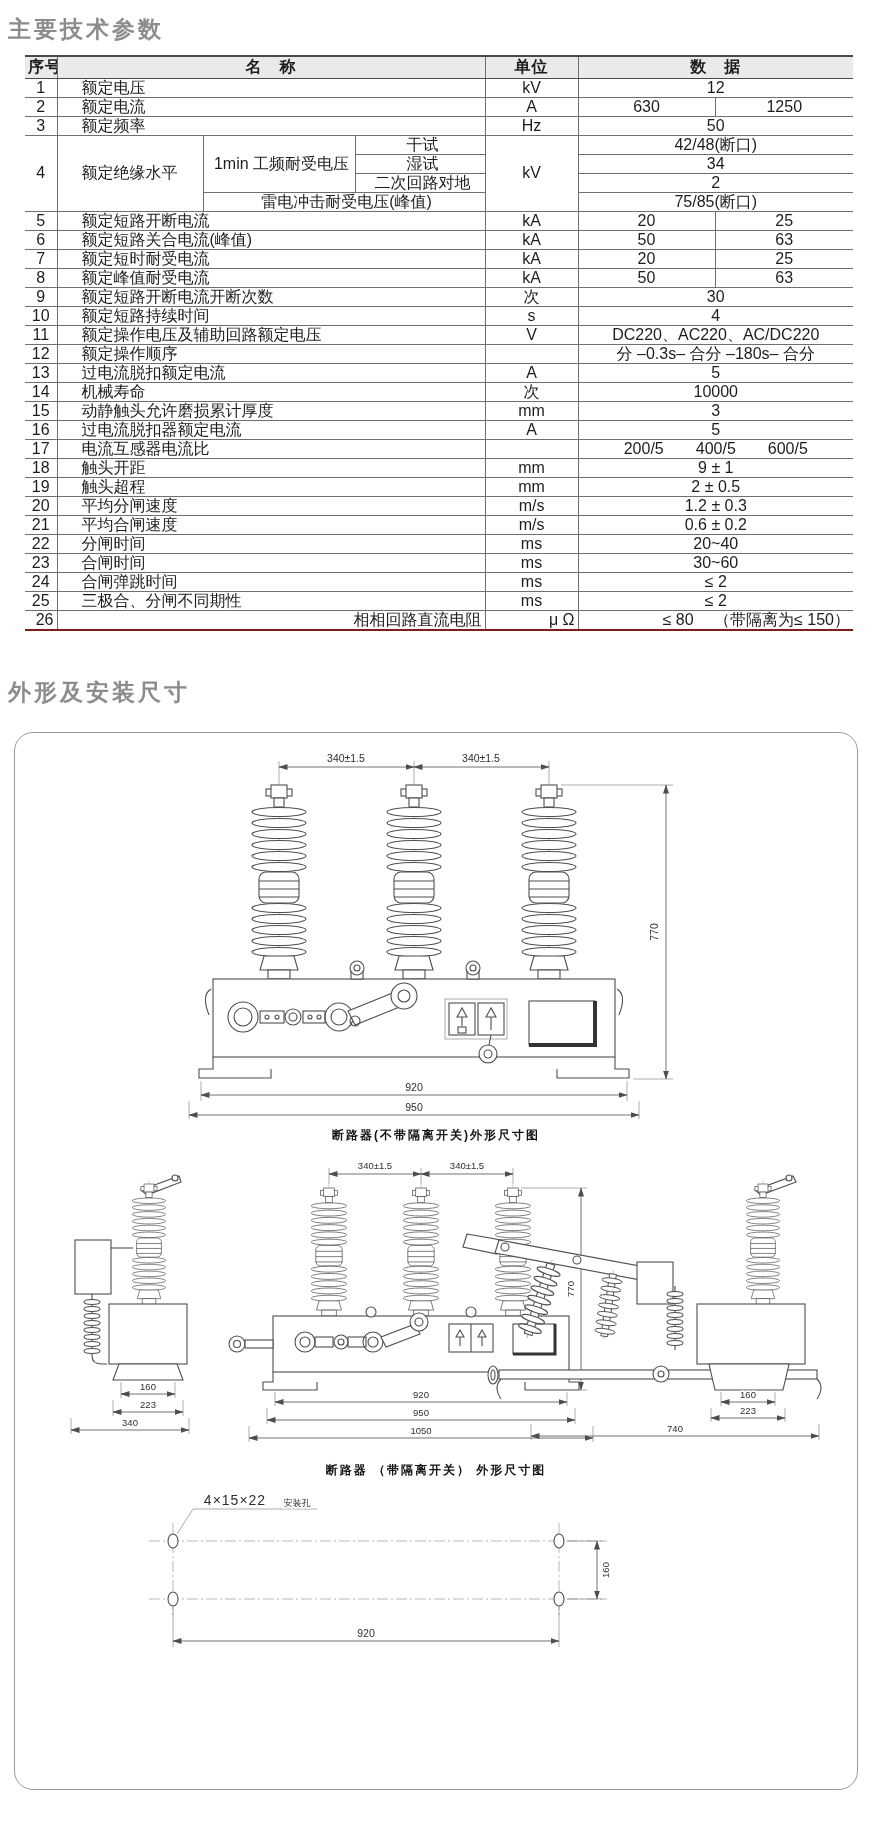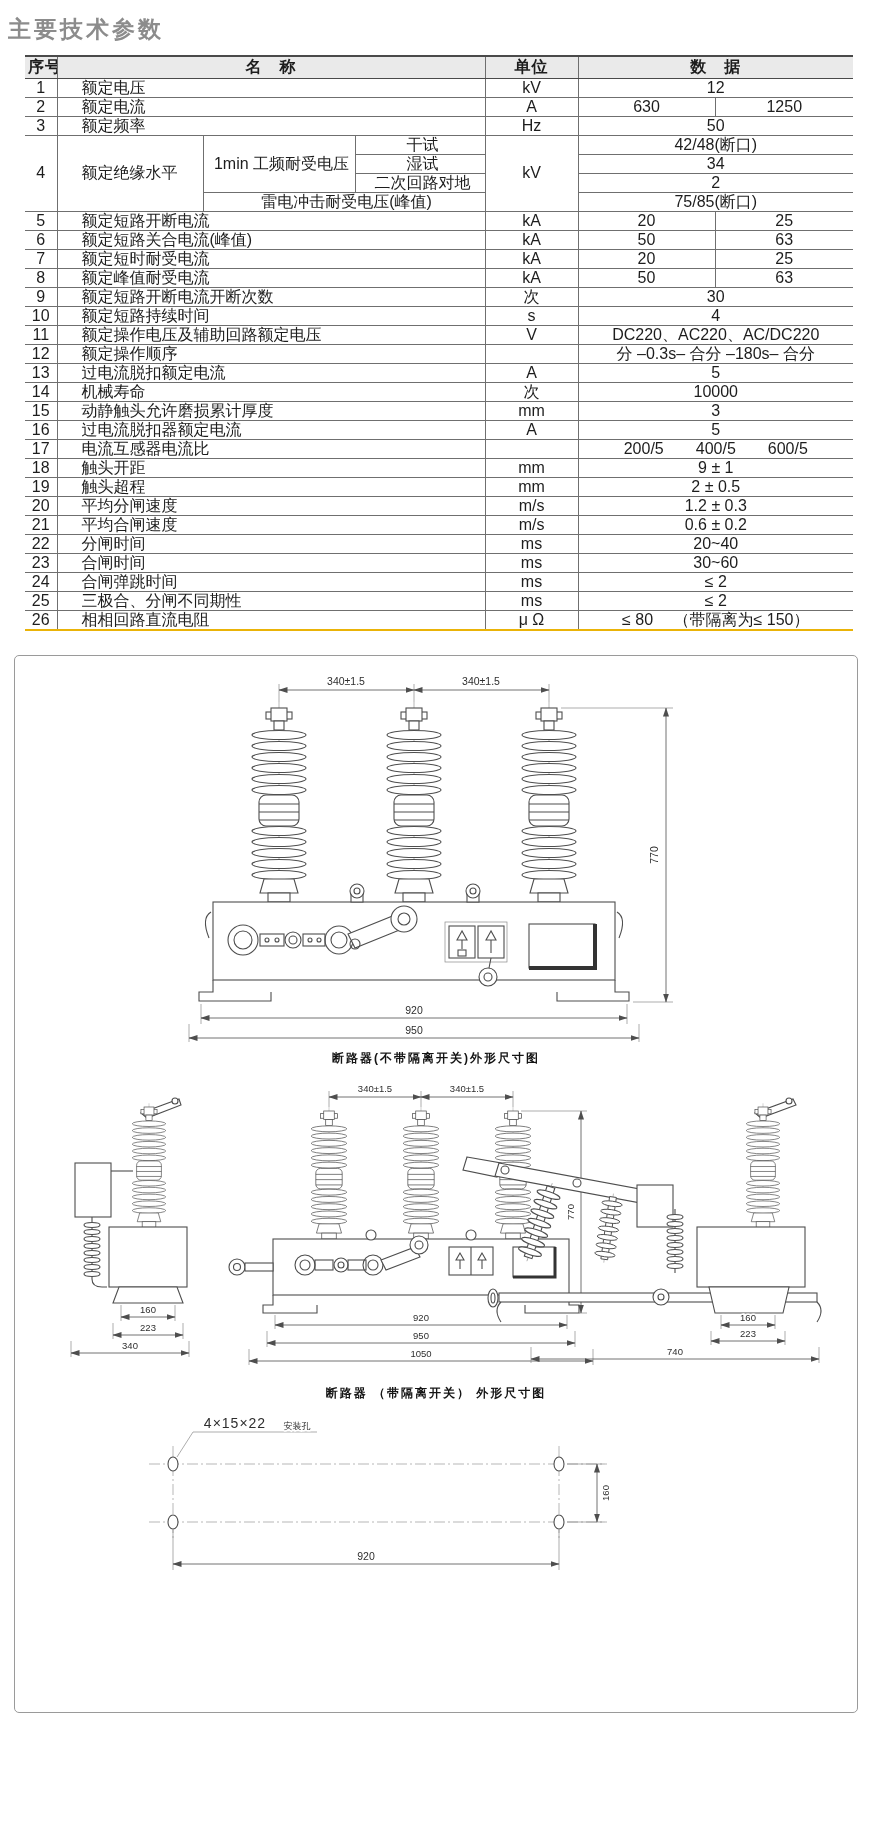--- a/index.html
+++ b/index.html
@@ -9,30 +9,30 @@
   .sec-title{margin:14px 0 0 8px;font-size:23px;font-weight:bold;color:#8c8c8c;letter-spacing:3px;}
   .sec-title2{margin:46px 0 0 8px;}
 
   
   table.ptable{border-collapse:collapse;table-layout:fixed;width:828px;margin:10px 0 0 25px;
     font-size:16px;color:#1d1d1d;}
   .ptable td,.ptable th{border:1px solid #6f6f6f;height:18px;padding:0 3px;text-align:center;
     font-weight:normal;line-height:1.05;overflow:hidden;white-space:nowrap;}
   .ptable th{background:#eaeaea;border-top:2px solid #4a4a4a;border-bottom:1.5px solid #4a4a4a;
     font-weight:bold;height:21px;letter-spacing:1px;}
-  .ptable tr:last-child td{border-bottom:2px solid #eab308;}
+  .ptable tr:last-child td{border-bottom:2px solid #7f1d1d;text-align:right;}
   .ptable .c-no{border-left:none;}
   .ptable .last{border-right:none;}
   .ptable .c-name{text-align:left;padding-left:24px;}
   .ptable .c-sub{text-align:center;padding-left:8px;}
   .ptable .pre{white-space:pre;}
 
   
   .draw-wrap{box-sizing:border-box;width:844px;height:1058px;margin:24px 0 0 14px;
-    border:1.5px solid #9a9a9a;border-radius:5px;background:#fff;padding-top:16px;overflow:hidden;}
+    border:1.5px solid #9a9a9a;border-radius:19px;background:#fff;padding-top:16px;overflow:hidden;}
   .draw-wrap svg{display:block;margin:0 auto;}
   .cap{text-align:center;font-weight:bold;font-size:12px;color:#141414;letter-spacing:2px;margin-top:6px;}
   .mt26{margin-top:24px;} .mt44{margin-top:40px;}
 
   
   .ln{fill:none;stroke:#4e4e4e;stroke-width:1.1;}
   .f{fill:#fff;}
   .thin{fill:none;stroke:#8a8a8a;stroke-width:0.7;}
   .dim{fill:none;stroke:#4e4e4e;stroke-width:0.8;}
   .cl{fill:none;stroke:#999;stroke-width:0.7;stroke-dasharray:11 3 2 3;}
@@ -280,20 +280,21 @@
         </tr>
         <tr>
           <td class="c-no">26</td>
           <td class="c-name" colspan="3">相相回路直流电阻</td>
           <td>μ Ω</td>
           <td class="last pre" colspan="2">≤ 80 　（带隔离为≤ 150）</td>
         </tr>
       </tbody>
   </table>
 
+  <div class="sec-title sec-title2">外形及安装尺寸</div>
 
   <div class="draw-wrap">
 
     <svg width="830" height="372" viewBox="0 0 830 372">
       <g>
         <line class="thin" x1="258" y1="30" x2="258" y2="12"></line>
         <line class="thin" x1="393" y1="30" x2="393" y2="12"></line>
         <line class="thin" x1="528" y1="30" x2="528" y2="12"></line>
         <line class="dim" x1="258" y1="18" x2="393" y2="18" marker-start="url(#arw)" marker-end="url(#arw)"></line>
         <line class="dim" x1="393" y1="18" x2="528" y2="18" marker-start="url(#arw)" marker-end="url(#arw)"></line>

